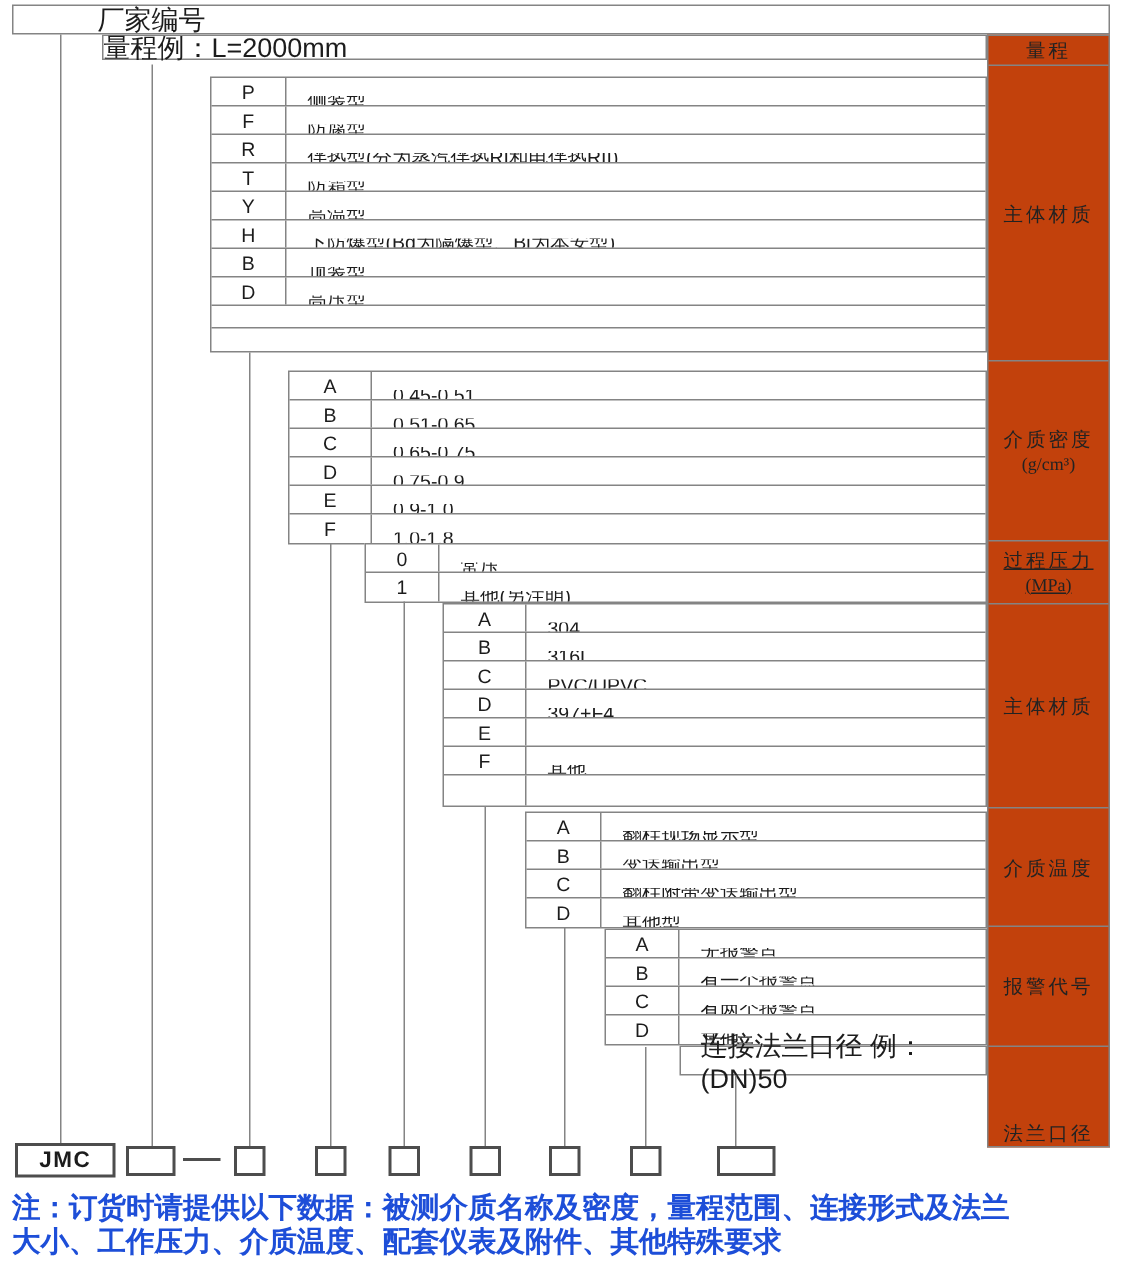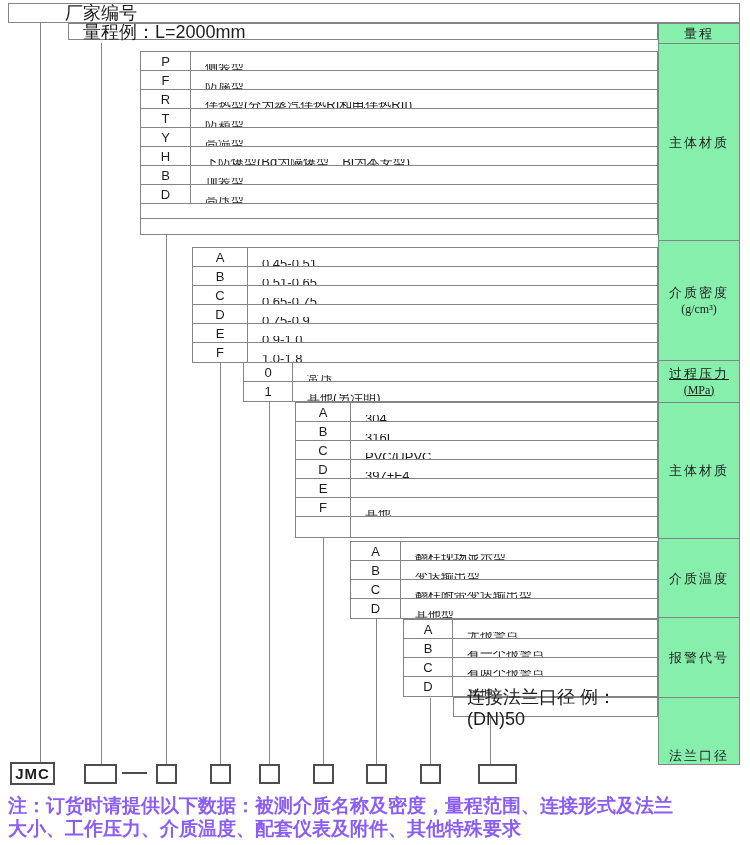--- a/index.html
+++ b/index.html
@@ -27,56 +27,56 @@
   .trow .tcode{
     width:var(--cw,49px);flex:none;border-right:1px solid var(--line);
     display:flex;align-items:center;justify-content:center;
   }
   .trow .tdesc{
     flex:1;display:flex;align-items:center;padding-left:14px;white-space:nowrap;overflow:hidden;margin-top:12px;
   }
   .trow.hfull{border-bottom:1px solid var(--line);} 
   .labelcol{
     position:absolute;left:658px;top:23px;width:82px;box-sizing:border-box;
-    border:1px solid var(--line);background:#86efac;
+    border:1px solid var(--line);background:#c2410c;
   }
   .labelcell{
     box-sizing:border-box;border-bottom:1px solid var(--line);
     display:flex;flex-direction:column;align-items:center;justify-content:center;
     font-family:"Liberation Serif","DejaVu Serif",serif;font-size:13px;color:#222;
     letter-spacing:2px;text-align:center;line-height:17px;
   }
   .labelcell:last-child{border-bottom:none;margin-top:48px;}
   .labelcell .sub{letter-spacing:0;font-size:12px;}
   .vline{position:absolute;width:1px;background:var(--line);}
   .cbox{
     position:absolute;top:764px;height:20px;box-sizing:border-box;
     border:2px solid var(--boxb);background:#fff;
   }
   .modelbox{
-    position:absolute;left:10px;top:762px;width:45px;height:23px;box-sizing:border-box;
+    position:absolute;left:10px;top:762px;width:67px;height:23px;box-sizing:border-box;
     border:2px solid var(--boxb);display:flex;align-items:center;justify-content:center;
     font-weight:bold;font-size:15px;letter-spacing:1px;
   }
   .dash{position:absolute;left:122px;top:772px;width:25px;height:2px;background:var(--boxb);}
   .note{
     position:absolute;left:8px;top:794px;width:740px;
     font-size:19px;font-weight:bold;line-height:23px;white-space:nowrap;
   }
 </style>
 </head>
 <body>
 
 <div id="stage">
 
   <div class="srow" style="left:8px;top:3px;width:732px;height:20px;padding-left:56px;">
     <span>厂家编号</span>
   </div>
 
-  <div class="srow" style="left:68px;top:23px;width:590px;height:17px;padding-left:14px;">
+  <div class="srow" style="left:68px;top:23px;width:590px;height:17px;padding-left:0;">
     <span>量程例：L=2000mm</span>
   </div>
 
   <div class="block" style="left:140px;top:51px;width:518px;--cw:49px;">
     <div class="rows">
         <div class="trow">
           <div class="tcode">P</div>
           <div class="tdesc">侧装型</div>
         </div>
         <div class="trow">
@@ -277,18 +277,18 @@
   <div class="cbox" style="left:84px;width:33px;"></div>
   <div class="dash"></div>
   <div class="cbox" style="left:156px;width:21px;"></div>
   <div class="cbox" style="left:210px;width:21px;"></div>
   <div class="cbox" style="left:259px;width:21px;"></div>
   <div class="cbox" style="left:313px;width:21px;"></div>
   <div class="cbox" style="left:366px;width:21px;"></div>
   <div class="cbox" style="left:420px;width:21px;"></div>
   <div class="cbox" style="left:478px;width:39px;"></div>
 
-  <div class="note" style="color: #8b5cf6;">
+  <div class="note" style="color: #1d4ed8;">
     <div>注：订货时请提供以下数据：被测介质名称及密度，量程范围、连接形式及法兰</div>
     <div>大小、工作压力、介质温度、配套仪表及附件、其他特殊要求</div>
   </div>
 
 </div>
 
 </body></html>

